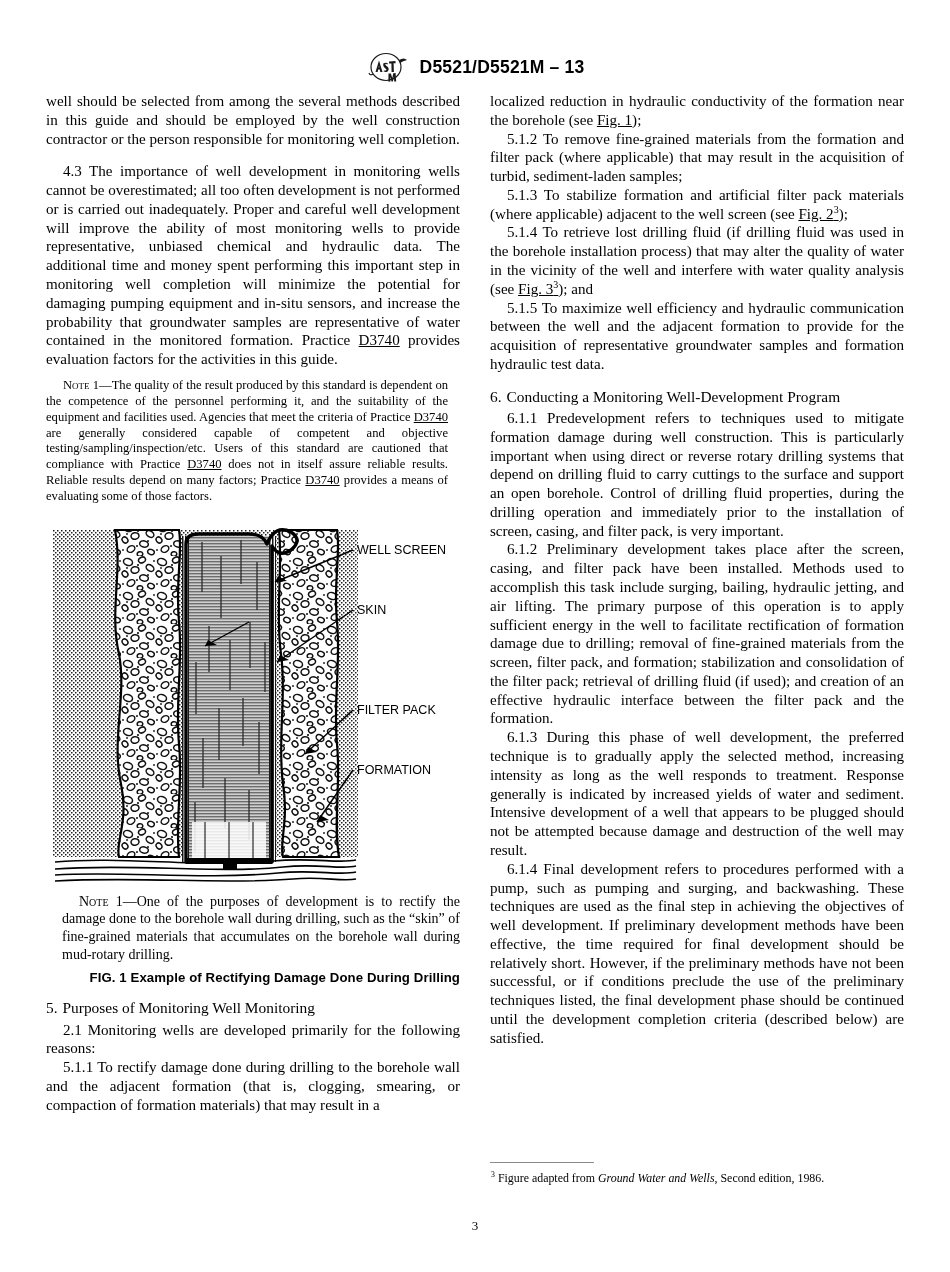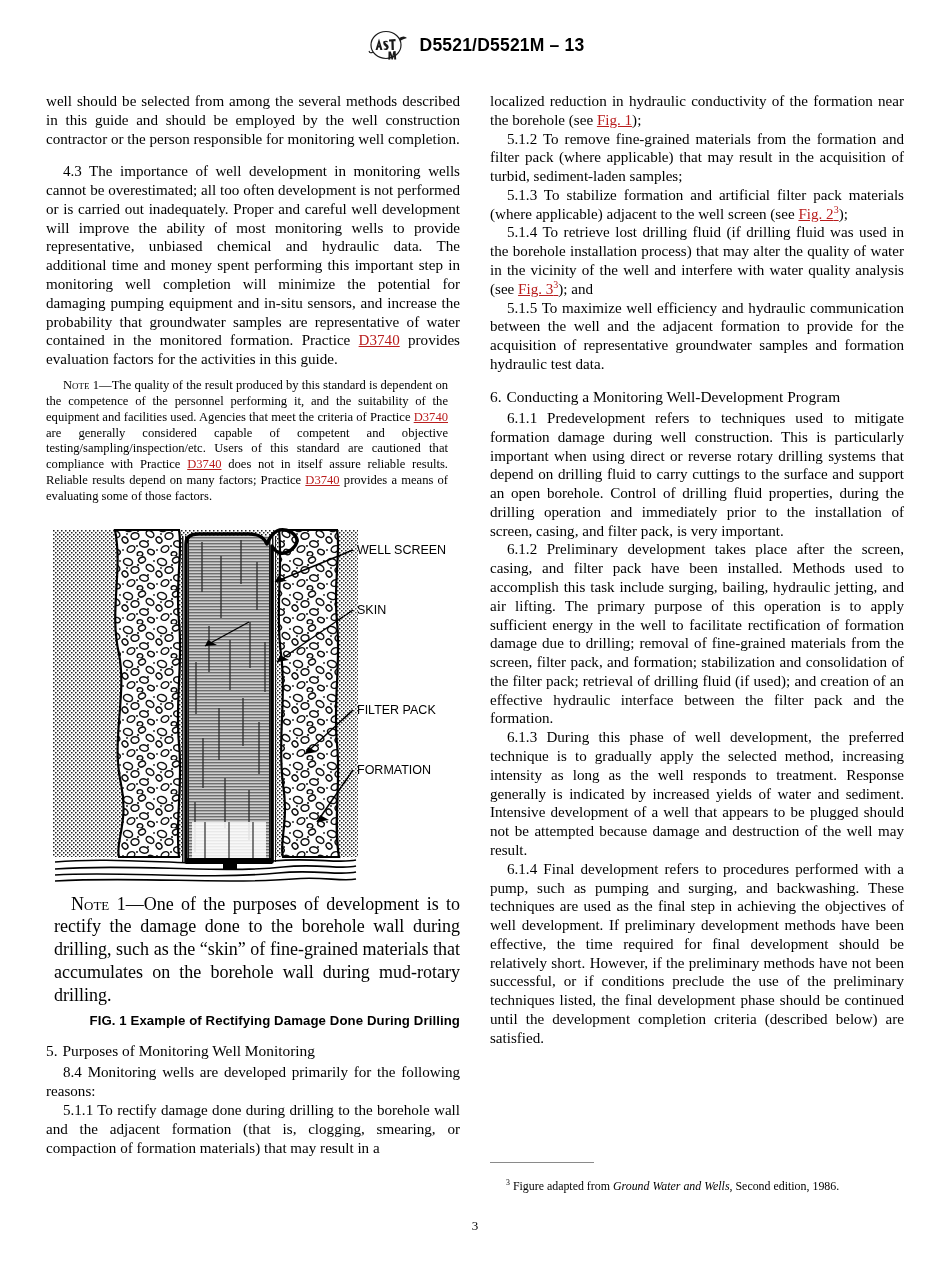--- a/index.html
+++ b/index.html
@@ -13,21 +13,21 @@
     height: 1272px;
     background: #ffffff;
     font-family: "Liberation Serif", "DejaVu Serif", serif;
     color: #000000;
     overflow: hidden;
   }
 
   
   .header {
     position: absolute;
-    top: 30px;
+    top: 52px;
     left: 0;
     width: 950px;
     display: flex;
     align-items: center;
     justify-content: center;
     gap: 10px;
   }
   .astm-logo {
     width: 44px;
     height: 30px;
@@ -62,21 +62,21 @@
 
   h3.section {
     margin: 13px 0 3px 0;
     font-size: 15.4px;
     font-weight: normal;
     text-align: left;
     line-height: 1.25;
   }
   h3.section .num { margin-right: 5px; }
 
-  .lnk { color: #b91c1c; }
+  .lnk { color: #000000; }
   .ital { font-style: italic; }
   sup { font-size: 0.66em; vertical-align: super; line-height: 0; }
 
   
   .note {
     margin: 9px 12px 0 0;
     font-size: 12.6px;
     line-height: 1.26;
     text-align: justify;
     text-indent: 17px;
@@ -89,22 +89,22 @@
   .figure-block {
     margin-top: 17px;
   }
   .figure-art {
     display: block;
     margin: 0 auto;
     width: 400px;
     height: 362px;
   }
   .fig-note {
-    margin: 9px 0 0 8px;
-    font-size: 18px;
+    margin: 9px 0 0 16px;
+    font-size: 14px;
     line-height: 1.26;
     text-align: justify;
     text-indent: 17px;
   }
   .fig-caption {
     margin: 7px 0 0 0;
     font-family: Liberation Sans, sans-serif;
     font-weight: bold;
     font-size: 13.2px;
     text-align: right;
@@ -118,21 +118,21 @@
     top: 1162px;
     width: 414px;
   }
   .footnote-rule {
     width: 104px;
     height: 0;
     border-top: 1.4px solid #8a8a8a;
     margin-bottom: 8px;
   }
   .footnote {
-    margin: 16px;
+    margin: 1px;
     font-size: 11.9px;
     line-height: 1.3;
     text-align: left;
   }
 
   
   .page-number {
     position: absolute;
     left: 0;
     top: 1218px;
@@ -300,21 +300,21 @@
         <span class="notecap">Note</span><span>&nbsp;</span><span>1</span><span>—</span><span>One of the purposes of development is to rectify the damage done to the borehole wall during drilling, such as the “skin” of fine-grained materials that accumulates on the borehole wall during mud-rotary drilling.</span>
       </p>
 
       <p class="fig-caption">FIG. 1 Example of Rectifying Damage Done During Drilling</p>
     </div>
 
     <h3 class="section">
       <span class="num">5.</span><span>Purposes of Monitoring Well Monitoring</span>
     </h3>
 
-    <p class="body indent">8.4 Monitoring wells are developed primarily for the following reasons:</p>
+    <p class="body indent">2.1 Monitoring wells are developed primarily for the following reasons:</p>
     <p class="body indent">5.1.1 To rectify damage done during drilling to the borehole wall and the adjacent formation (that is, clogging, smearing, or compaction of formation materials) that may result in a</p>
   </div>
 
   <div class="col col-right">
 
     <p class="body">
       <span>localized reduction in hydraulic conductivity of the formation near the borehole (see </span><a class="lnk" href="#">Fig. 1</a><span>);</span>
     </p>
 
     <p class="body indent">5.1.2 To remove fine-grained materials from the formation and filter pack (where applicable) that may result in the acquisition of turbid, sediment-laden samples;</p>

